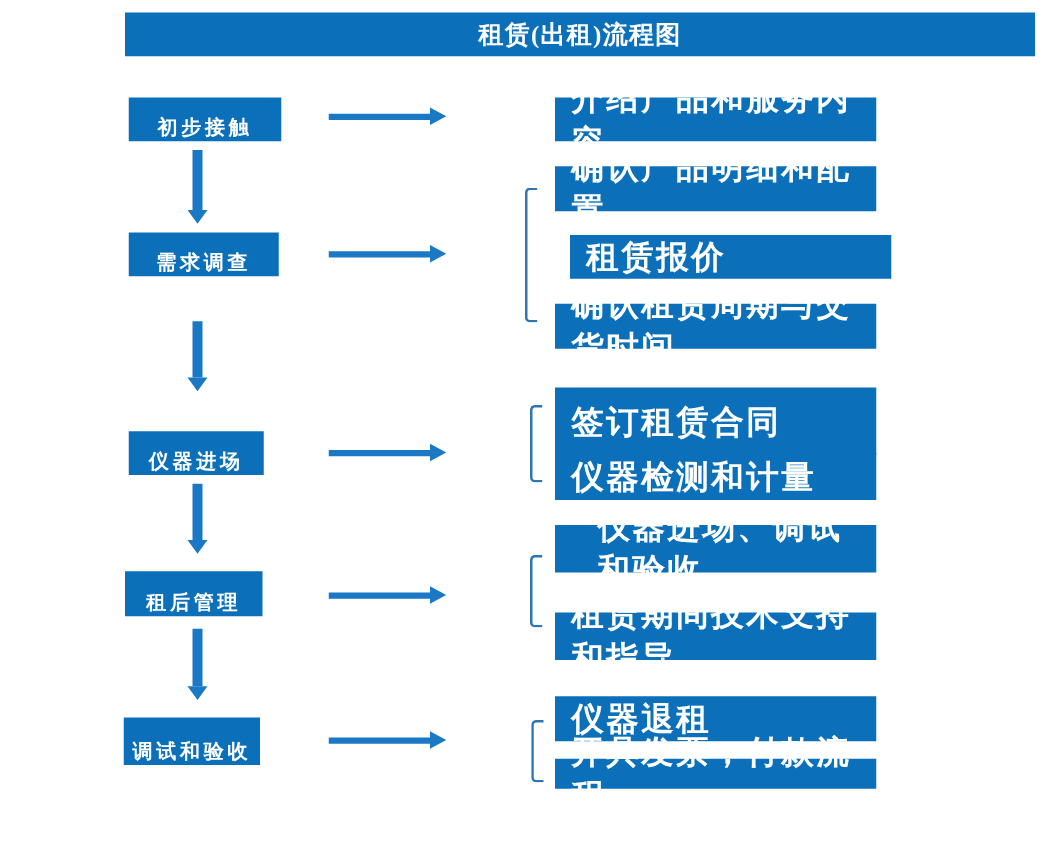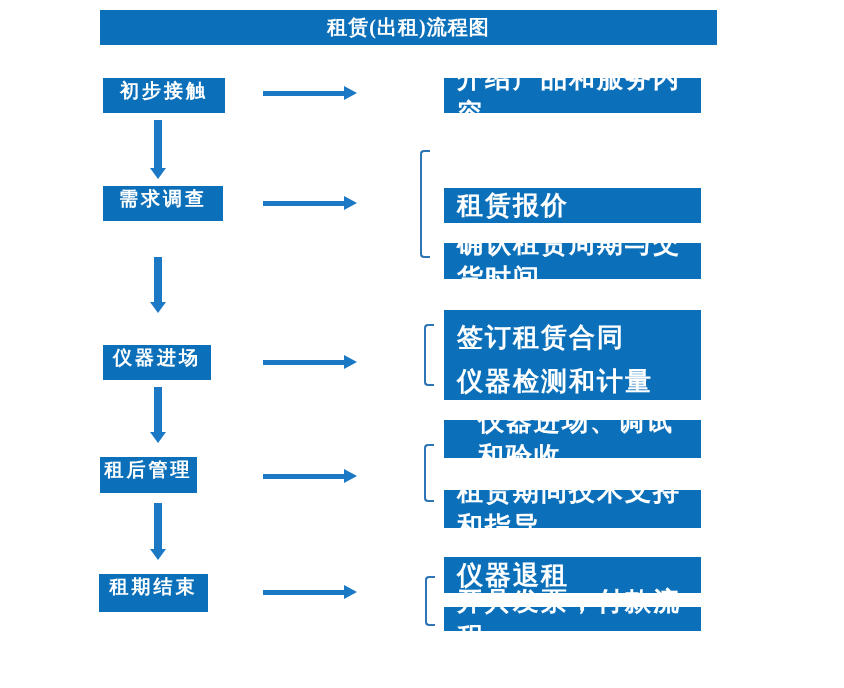--- a/index.html
+++ b/index.html
@@ -8,29 +8,29 @@
     --bracket-blue:#2e75b6;
     --text-white:#ffffff;
     --background:#ffffff;
   }
   *{margin:0;padding:0;box-sizing:border-box;}
   body{background:var(--background);font-family:"Liberation Serif","DejaVu Serif",serif;}
   .canvas{
     position:relative;width:844px;height:688px;background:var(--background);overflow:hidden;
   }
   .title-bar{
-    position:absolute;left:100px;top:10px;width:617px;height:35px;
+    position:absolute;left:100px;top:10px;width:728px;height:35px;
     background:var(--box-blue);color:var(--text-white);
     display:flex;align-items:center;justify-content:center;
     font-size:20px;font-weight:bold;letter-spacing:1px;
   }
   .step-box{
     position:absolute;background:var(--box-blue);color:var(--text-white);
-    display:flex;align-items:flex-start;justify-content:center;
-    font-size:19px;font-weight:bold;letter-spacing:3px;
+    display:flex;align-items:flex-end;justify-content:center;
+    font-size:16px;font-weight:bold;letter-spacing:3px;
   }
   .out-box{
     position:absolute;left:444px;width:257px;background:var(--box-blue);color:var(--text-white);
     display:flex;align-items:center;
     padding-left:13px;font-size:26px;font-weight:bold;letter-spacing:2px;
   }
   .h-arrow{position:absolute;height:14px;width:94px;}
   .h-arrow .shaft{position:absolute;left:0;top:5px;width:81px;height:5px;background:var(--arrow-blue);}
   .h-arrow .head{position:absolute;left:81px;top:0;width:0;height:0;
     border-top:7px solid transparent;border-bottom:7px solid transparent;
@@ -59,25 +59,25 @@
 
   <div class="step-box" style="left:103px;top:78px;width:122px;height:35px;">
     <span>初步接触</span>
   </div>
   <div class="step-box" style="left:103px;top:186px;width:120px;height:35px;">
     <span>需求调查</span>
   </div>
   <div class="step-box" style="left:103px;top:345px;width:108px;height:35px;">
     <span>仪器进场</span>
   </div>
-  <div class="step-box" style="left:100px;top:457px;width:97px;height:36px;">
+  <div class="step-box" style="left:100px;top:457px;width:110px;height:36px;">
     <span>租后管理</span>
   </div>
   <div class="step-box" style="left:99px;top:574px;width:109px;height:38px;">
-    <span>租期结束</span>
+    <span>调试和验收</span>
   </div>
 
   <div class="d-arrow" style="left:150px;top:120px;height:59px;">
     <div class="shaft" style="height:48px;"></div>
     <div class="head"></div>
   </div>
   <div class="d-arrow" style="left:150px;top:257px;height:56px;">
     <div class="shaft" style="height:45px;"></div>
     <div class="head"></div>
   </div>
@@ -113,21 +113,24 @@
 
   <div class="bracket" style="left:420px;top:150px;height:108px;"></div>
   <div class="bracket" style="left:424px;top:324px;height:62px;"></div>
   <div class="bracket" style="left:424px;top:444px;height:58px;"></div>
   <div class="bracket" style="left:425px;top:576px;height:50px;"></div>
 
   <div class="out-box" style="top:78px;height:35px;">
     <span>介绍产品和服务内容</span>
   </div>
 
-  <div class="out-box" style="top:188px;height:35px;">
+  <div class="out-box" style="top:133px;height:36px;">
+    <span>确认产品明细和配置</span>
+  </div>
+  <div class="out-box" style="top:188px;height:35px;margin-left:12px;">
     <span>租赁报价</span>
   </div>
   <div class="out-box" style="top:243px;height:36px;">
     <span>确认租赁周期与交货时间</span>
   </div>
 
   <div class="out-box" style="top:310px;height:54px;">
     <span>签订租赁合同</span>
   </div>
   <div class="out-box" style="top:362px;height:38px;">

